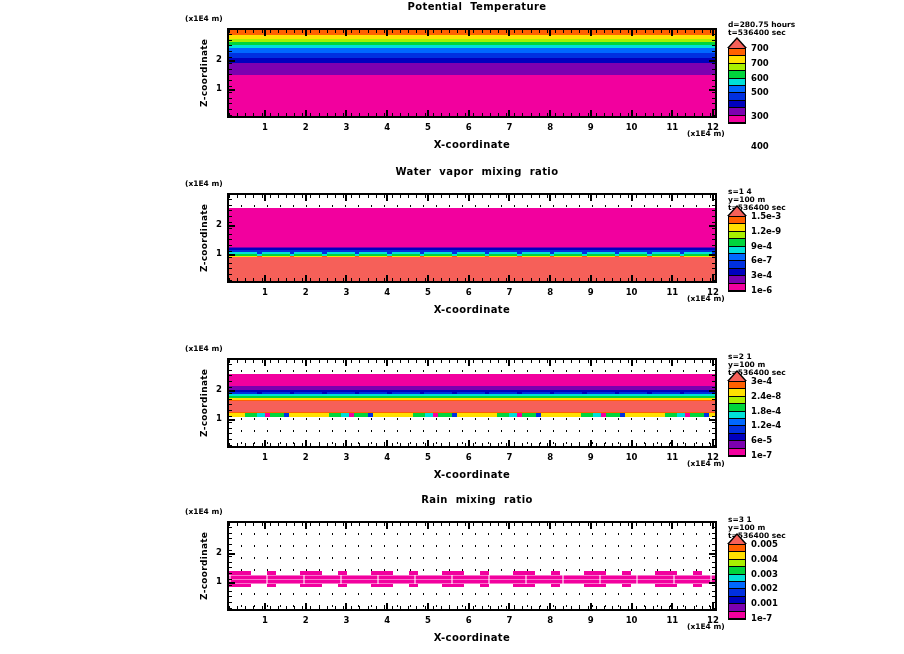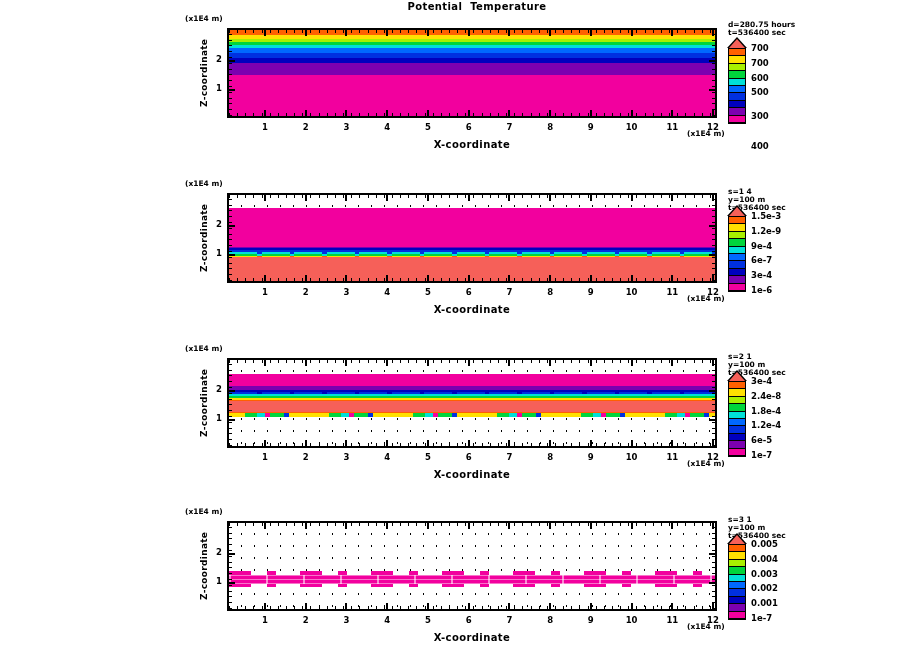--- a/index.html
+++ b/index.html
@@ -118,20 +118,21 @@
         </div>
       </div>
       <div class="cb-lbl" style="top: 48px;">700</div>
       <div class="cb-lbl" style="top: 62.8px;">700</div>
       <div class="cb-lbl" style="top: 77.6px;">600</div>
       <div class="cb-lbl" style="top: 92.4px;">500</div>
       <div class="cb-lbl" style="top: 107.2px; margin-top: 39px;">400</div>
       <div class="cb-lbl" style="top: 116px;">300</div>
     </div>
     <div class="panel" style="top: 165px;">
+      <div class="p-title">Water vapor mixing ratio</div>
       <div class="yunit">(x1E4 m)</div>
       <div class="ylabel">Z-coordinate</div>
       <div class="plot">
         <div class="bands">
           <div class="band" style="height: 15.5%; background: transparent;"></div>
           <div class="band" style="height: 44.5%; background: rgb(242, 0, 158);"></div>
           <div class="band" style="height: 2%; background: rgb(124, 0, 176);"></div>
           <div class="band" style="height: 2.5%; background: rgb(0, 0, 190);"></div>
           <div class="band" style="height: 2%; background: rgb(0, 48, 224);"></div>
           <div class="band" style="height: 2%; background: repeating-linear-gradient(90deg, rgb(0, 224, 216) 0px, rgb(0, 224, 216) 28px, rgb(0, 48, 224) 28px, rgb(0, 48, 224) 33px, rgb(0, 224, 216) 33px, rgb(0, 224, 216) 61px, rgb(0, 48, 224) 61px, rgb(0, 48, 224) 65px);"></div>
@@ -302,20 +303,21 @@
         </div>
       </div>
       <div class="cb-lbl" style="top: 51px;">3e-4</div>
       <div class="cb-lbl" style="top: 65.8px;">2.4e-8</div>
       <div class="cb-lbl" style="top: 80.6px;">1.8e-4</div>
       <div class="cb-lbl" style="top: 95px;">1.2e-4</div>
       <div class="cb-lbl" style="top: 110.2px;">6e-5</div>
       <div class="cb-lbl" style="top: 125px;">1e-7</div>
     </div>
     <div class="panel" style="top: 493px;">
+      <div class="p-title">Rain mixing ratio</div>
       <div class="yunit">(x1E4 m)</div>
       <div class="ylabel">Z-coordinate</div>
       <div class="plot">
         <div class="bands">
           <div class="band" style="height: 56%; background: transparent;"></div>
           <div class="band" style="height: 4%; background: repeating-linear-gradient(90deg, rgb(242, 0, 158) 0px, rgb(242, 0, 158) 22px, transparent 22px, transparent 38px, rgb(242, 0, 158) 38px, rgb(242, 0, 158) 47px, transparent 47px, transparent 71px);"></div>
           <div class="band" style="height: 11%; background: repeating-linear-gradient(90deg, rgba(255, 255, 255, 0.55) 0px, rgba(255, 255, 255, 0.55) 2px, transparent 2px, transparent 37px), repeating-linear-gradient(0deg, rgba(255, 255, 255, 0.45) 0px, rgba(255, 255, 255, 0.45) 1px, transparent 1px, transparent 4px), linear-gradient(rgb(242, 0, 158), rgb(242, 0, 158));"></div>
           <div class="band" style="height: 3%; background: repeating-linear-gradient(90deg, rgb(242, 0, 158) 0px, rgb(242, 0, 158) 22px, transparent 22px, transparent 38px, rgb(242, 0, 158) 38px, rgb(242, 0, 158) 47px, transparent 47px, transparent 71px);"></div>
           <div class="band" style="height: 26%; background: transparent;"></div>
         </div>

